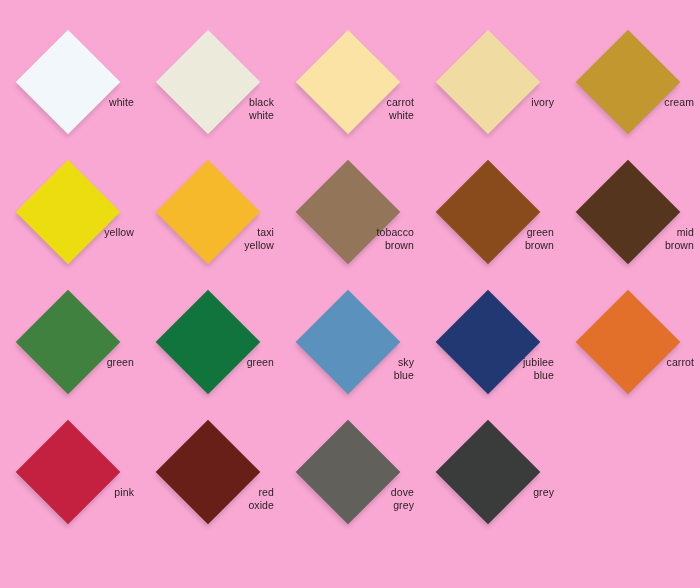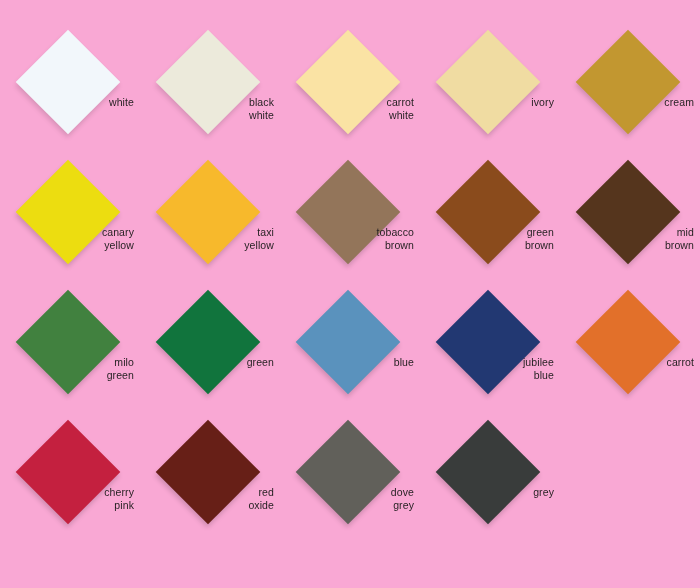--- a/index.html
+++ b/index.html
@@ -120,21 +120,21 @@
       <div class="swatch-cell">
         <div class="chip-wrap">
           <div class="chip" title="#c29730" style="background: rgb(194, 151, 48);"></div>
         </div>
         <div class="chip-label"><span class="line">cream</span></div>
       </div>
       <div class="swatch-cell">
         <div class="chip-wrap">
           <div class="chip" title="#ecdd10" style="background: rgb(236, 221, 16);"></div>
         </div>
-        <div class="chip-label"><span class="line">canary</span><span class="line">yellow</span></div>
+        <div class="chip-label"><span class="line">yellow</span></div>
       </div>
       <div class="swatch-cell">
         <div class="chip-wrap">
           <div class="chip" title="#f7b92c" style="background: rgb(247, 185, 44);"></div>
         </div>
         <div class="chip-label"><span class="line">taxi</span><span class="line">yellow</span></div>
       </div>
       <div class="swatch-cell">
         <div class="chip-wrap">
           <div class="chip" title="#93755a" style="background: rgb(147, 117, 90);"></div>
@@ -150,51 +150,51 @@
       <div class="swatch-cell">
         <div class="chip-wrap">
           <div class="chip" title="#55351d" style="background: rgb(85, 53, 29);"></div>
         </div>
         <div class="chip-label"><span class="line">mid</span><span class="line">brown</span></div>
       </div>
       <div class="swatch-cell">
         <div class="chip-wrap">
           <div class="chip" title="#41813f" style="background: rgb(65, 129, 63);"></div>
         </div>
-        <div class="chip-label"><span class="line">milo</span><span class="line">green</span></div>
+        <div class="chip-label"><span class="line">green</span></div>
       </div>
       <div class="swatch-cell">
         <div class="chip-wrap">
           <div class="chip" title="#11743d" style="background: rgb(17, 116, 61);"></div>
         </div>
         <div class="chip-label"><span class="line">green</span></div>
       </div>
       <div class="swatch-cell">
         <div class="chip-wrap">
           <div class="chip" title="#5a92bd" style="background: rgb(90, 146, 189);"></div>
         </div>
-        <div class="chip-label"><span class="line">blue</span></div>
+        <div class="chip-label"><span class="line">sky</span><span class="line">blue</span></div>
       </div>
       <div class="swatch-cell">
         <div class="chip-wrap">
           <div class="chip" title="#223872" style="background: rgb(34, 56, 114);"></div>
         </div>
         <div class="chip-label"><span class="line">jubilee</span><span class="line">blue</span></div>
       </div>
       <div class="swatch-cell">
         <div class="chip-wrap">
           <div class="chip" title="#e2702a" style="background: rgb(226, 112, 42);"></div>
         </div>
         <div class="chip-label"><span class="line">carrot</span></div>
       </div>
       <div class="swatch-cell">
         <div class="chip-wrap">
           <div class="chip" title="#c4203f" style="background: rgb(196, 32, 63);"></div>
         </div>
-        <div class="chip-label"><span class="line">cherry</span><span class="line">pink</span></div>
+        <div class="chip-label"><span class="line">pink</span></div>
       </div>
       <div class="swatch-cell">
         <div class="chip-wrap">
           <div class="chip" title="#671f17" style="background: rgb(103, 31, 23);"></div>
         </div>
         <div class="chip-label"><span class="line">red</span><span class="line">oxide</span></div>
       </div>
       <div class="swatch-cell">
         <div class="chip-wrap">
           <div class="chip" title="#61605a" style="background: rgb(97, 96, 90);"></div>

